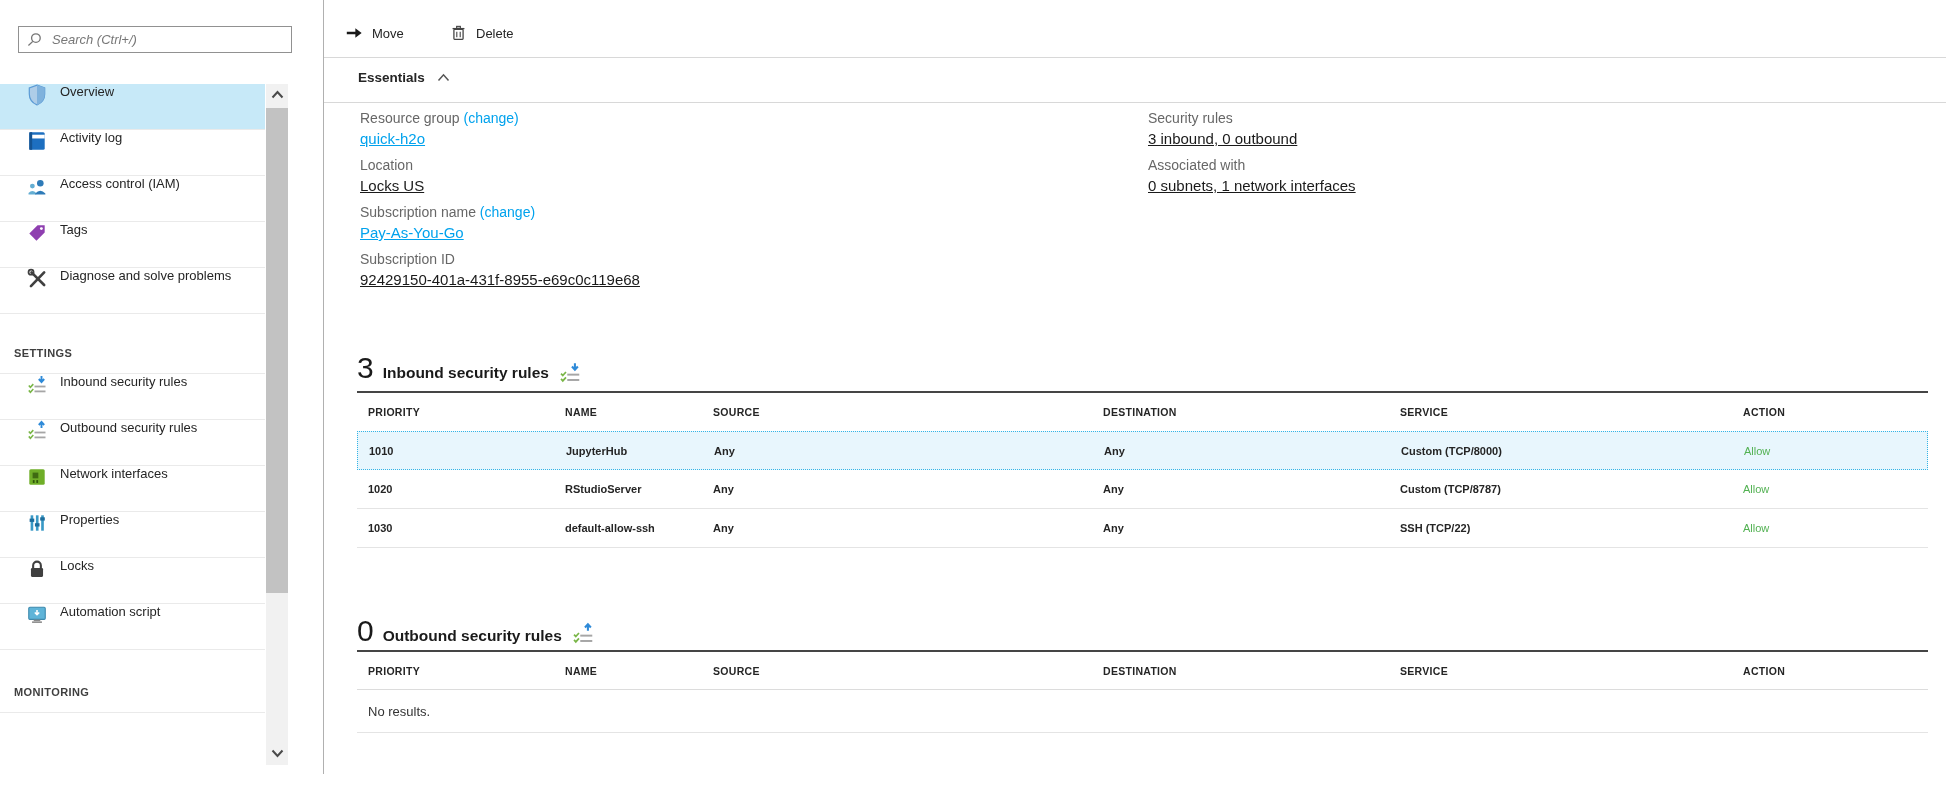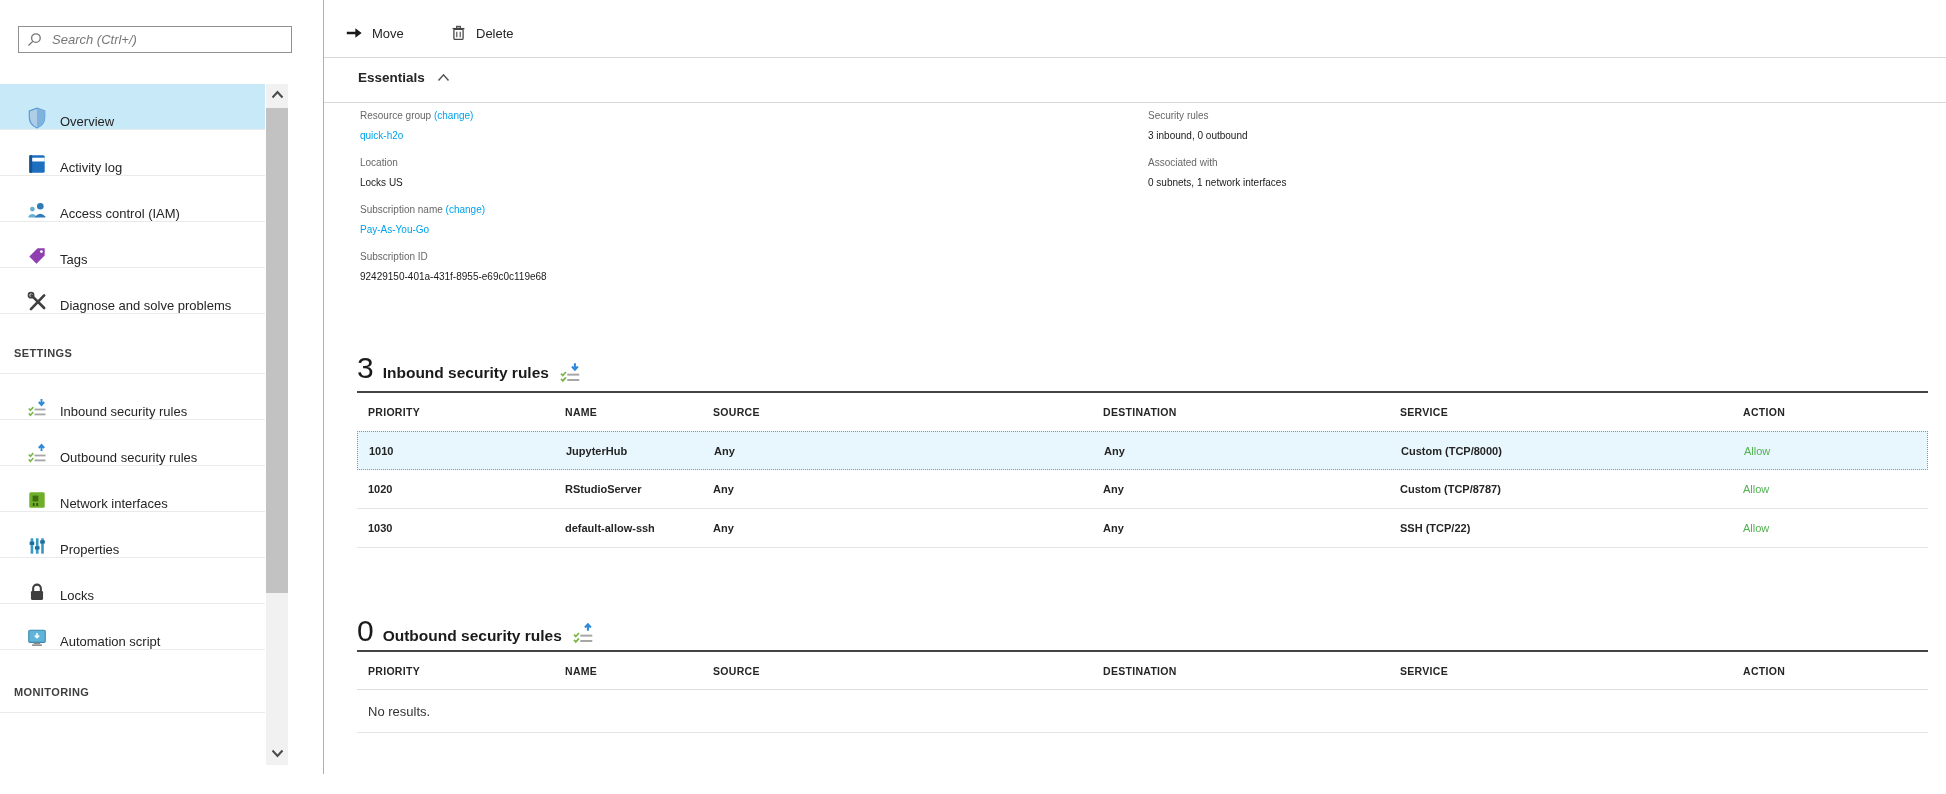--- a/index.html
+++ b/index.html
@@ -11,21 +11,21 @@
   
   .sidebar { position:absolute; left:0; top:0; width:324px; height:774px;
              background:#fff; border-right:1px solid #b0b0b0; }
   .searchbox { position:absolute; left:18px; top:26px; width:274px; height:27px;
                border:1px solid #919191; background:#fff; display:flex; align-items:center; padding:0 8px; }
   .searchbox svg { flex:0 0 auto; margin-right:10px; }
   .searchbox input { border:none; outline:none; width:100%; font-size:13px;
                      font-family:"Liberation Sans", sans-serif; color:#333; background:transparent; }
   .searchbox input::placeholder { font-style:italic; color:#777; }
   .nav { position:absolute; left:0; top:84px; width:265px; }
-  .nav-item { height:46px; display:flex; align-items:flex-end; padding-left:26px;
+  .nav-item { height:46px; display:flex; align-items:flex-start; padding-left:26px;
               border-bottom:1px solid #eaeaea; cursor:pointer; background:#fff; }
   .nav-item.selected { background:#c7e9f8; }
   .nav-item .nicon { width:22px; height:22px; margin-right:12px; flex:0 0 auto; }
   .nav-item .nlabel { font-size:13px; color:#252525; white-space:nowrap; }
   .nav-section { height:60px; display:flex; align-items:flex-end; padding:0 0 14px 14px;
                  border-bottom:1px solid #eaeaea; }
   .nav-section span { font-size:11px; font-weight:bold; letter-spacing:.4px; color:#3f3f3f; }
   .nav-section.monitoring { height:63px; }
   
   .sb-scroll { position:absolute; left:266px; top:84px; width:22px; height:681px; background:#f1f1f1; }
@@ -40,23 +40,23 @@
                  font-family:"Liberation Sans", sans-serif;justify-content:flex-end; }
   .toolbar-btn span { font-size:13px; color:#252525; }
   .tb-move { left:21px; } .tb-delete { left:126px; }
   .hdivider { position:absolute; left:0; right:0; height:1px; background:#d8d8d8; }
   .essentials-hd { position:absolute; left:34px; top:70px; display:flex; align-items:center;
                    gap:12px; cursor:pointer; background:none; border:none; }
   .essentials-hd span { font-size:13.5px; font-weight:600; color:#252525;
                         font-family:"Liberation Sans", sans-serif; }
   .ess-col { position:absolute; top:110px; }
   .ess-col.left { left:36px; } .ess-col.right { left:824px; }
-  .ess-label { font-size:10px; color:#676767; height:16px; margin-bottom:4px; }
+  .ess-label { font-size:14px; color:#676767; height:16px; margin-bottom:4px; }
   .ess-label .chg { color:#00a2ed; cursor:pointer; }
-  .ess-value { font-size:10px; color:#1a1a1a; height:18px; margin-bottom:9px; }
+  .ess-value { font-size:15px; color:#1a1a1a; height:18px; margin-bottom:9px;text-decoration:underline; }
   .ess-value.link { color:#00a2ed; cursor:pointer; }
   
   .section { position:absolute; left:33px; right:18px; }
   .sec-inbound { top:345px; } .sec-outbound { top:612px; }
   .sec-head { display:flex; align-items:baseline; border-bottom:2px solid #454545; }
   .sec-inbound .sec-head { height:48px; padding-top:6px; }
   .sec-outbound .sec-head { height:40px; padding-top:2px; }
   .sec-count { font-size:30px; font-weight:300; color:#1a1a1a; }
   .sec-title { font-size:15.5px; font-weight:bold; color:#1a1a1a; margin-left:9px; }
   .sec-head .rules-icon { align-self:center; margin-left:9px; transform:translateY(2px); }

